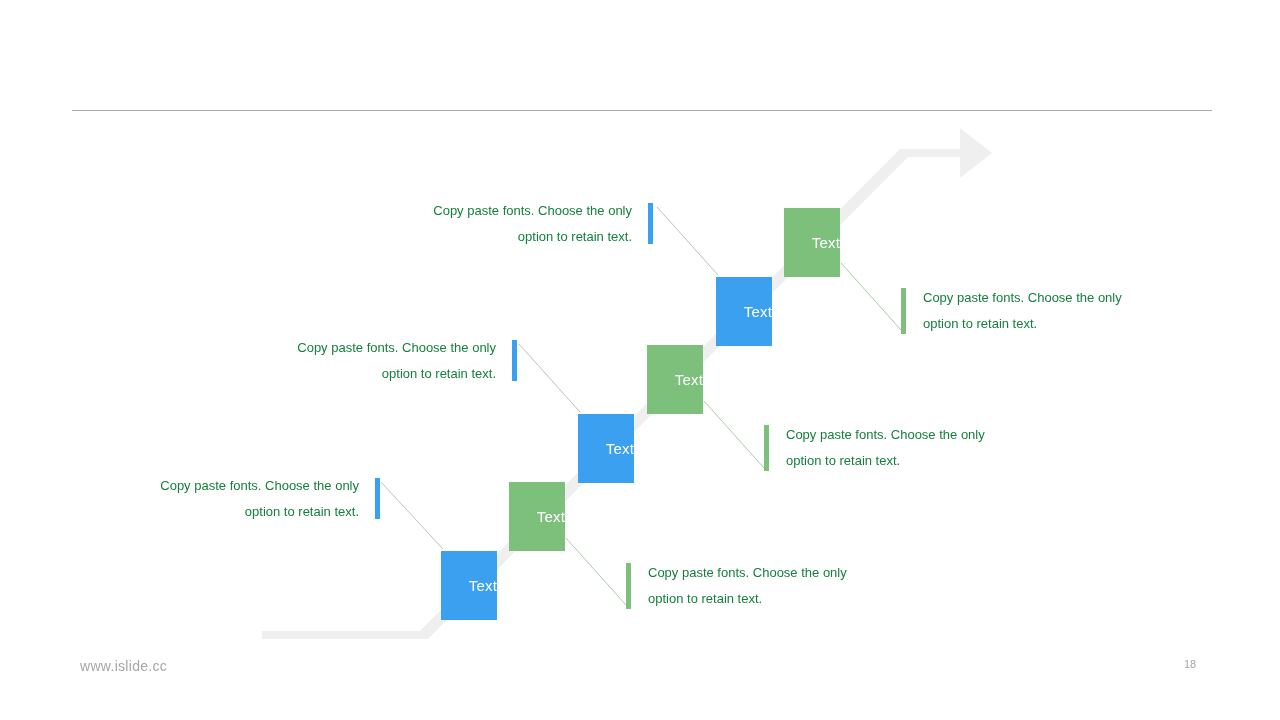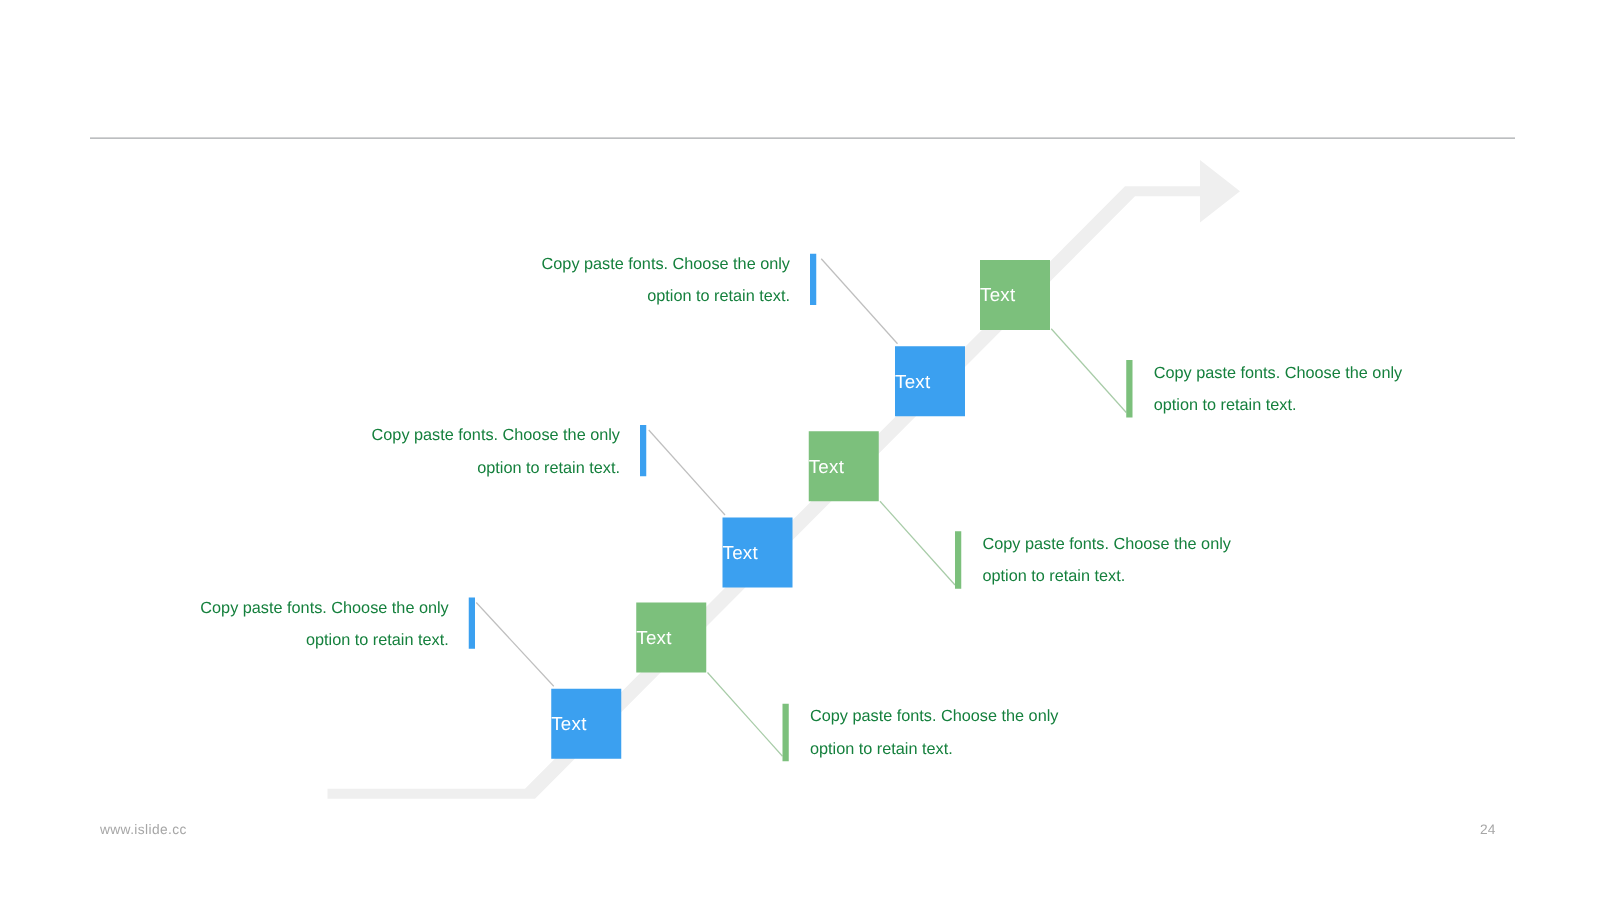--- a/index.html
+++ b/index.html
@@ -15,43 +15,43 @@
   .top-rule{position:absolute;left:72px;top:110px;width:1140px;height:1px;background:#a7a9ac;}
 
   
   .arrow-layer{position:absolute;left:0;top:0;width:1280px;height:720px;}
 
   
   .lines-layer{position:absolute;left:0;top:0;width:1280px;height:720px;}
 
   
   .step-box{
-    position:absolute;width:56px;height:56px;
-    display:flex;align-items:center;justify-content:flex-start;
+    position:absolute;width:56px;height:69px;
+    display:flex;align-items:center;justify-content:flex-end;
     color:#ffffff;font-size:15px;line-height:1;
     letter-spacing:.2px;
   }
   .step-box.blue{background:#3BA0F0;}
   .step-box.green{background:#7CC07C;}
 
   
   .bar{position:absolute;width:5px;}
   .bar.blue{background:#3BA0F0;}
   .bar.green{background:#7CC07C;}
 
   
   .caption{
     position:absolute;font-size:13px;line-height:26px;color:#15803d;
     white-space:pre-line;
   }
   .caption.right-align{text-align:right;}
   .caption.left-align{text-align:left;}
 
   
-  .footer-url{position:absolute;left:80px;top:658px;font-size:11px;color:#a6a6a6;letter-spacing:.3px;}
+  .footer-url{position:absolute;left:80px;top:658px;font-size:14px;color:#a6a6a6;letter-spacing:.3px;}
   .footer-page{position:absolute;left:1184px;top:658px;font-size:11px;color:#a6a6a6;}
 </style>
 </head>
 <body>
 
 <div id="slide">
 
   <div class="top-rule"></div>
 
   <svg class="arrow-layer" viewBox="0 0 1280 720" width="1280" height="720">
@@ -110,15 +110,15 @@
 
   <div class="bar green" style="left:764px;top:425px;height:46px;"></div>
   <div class="caption left-align" style="left:786px;top:422px;width:260px;">Copy paste fonts. Choose the only
 option to retain text.</div>
 
   <div class="bar green" style="left:901px;top:288px;height:46px;"></div>
   <div class="caption left-align" style="left:923px;top:285px;width:260px;">Copy paste fonts. Choose the only
 option to retain text.</div>
 
   <div class="footer-url">www.islide.cc</div>
-  <div class="footer-page">24</div>
+  <div class="footer-page">18</div>
 
 </div>
 
 </body></html>

